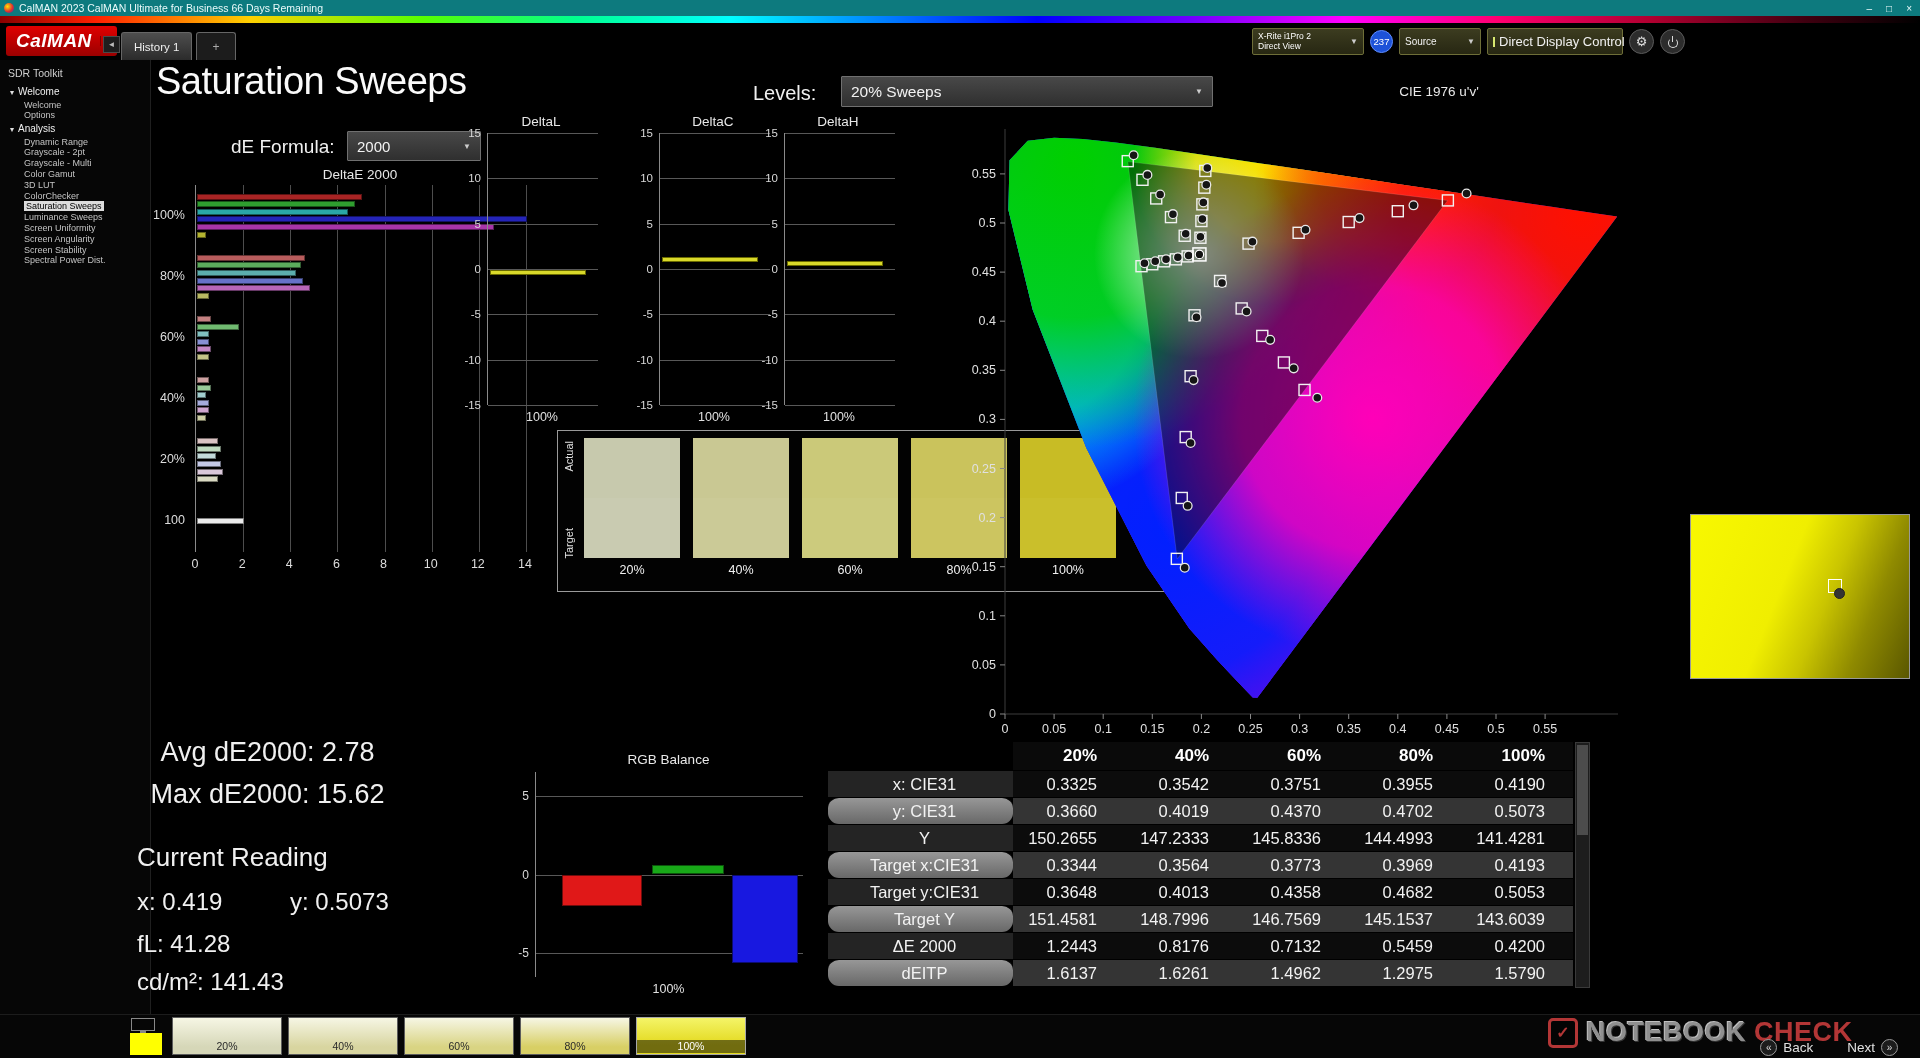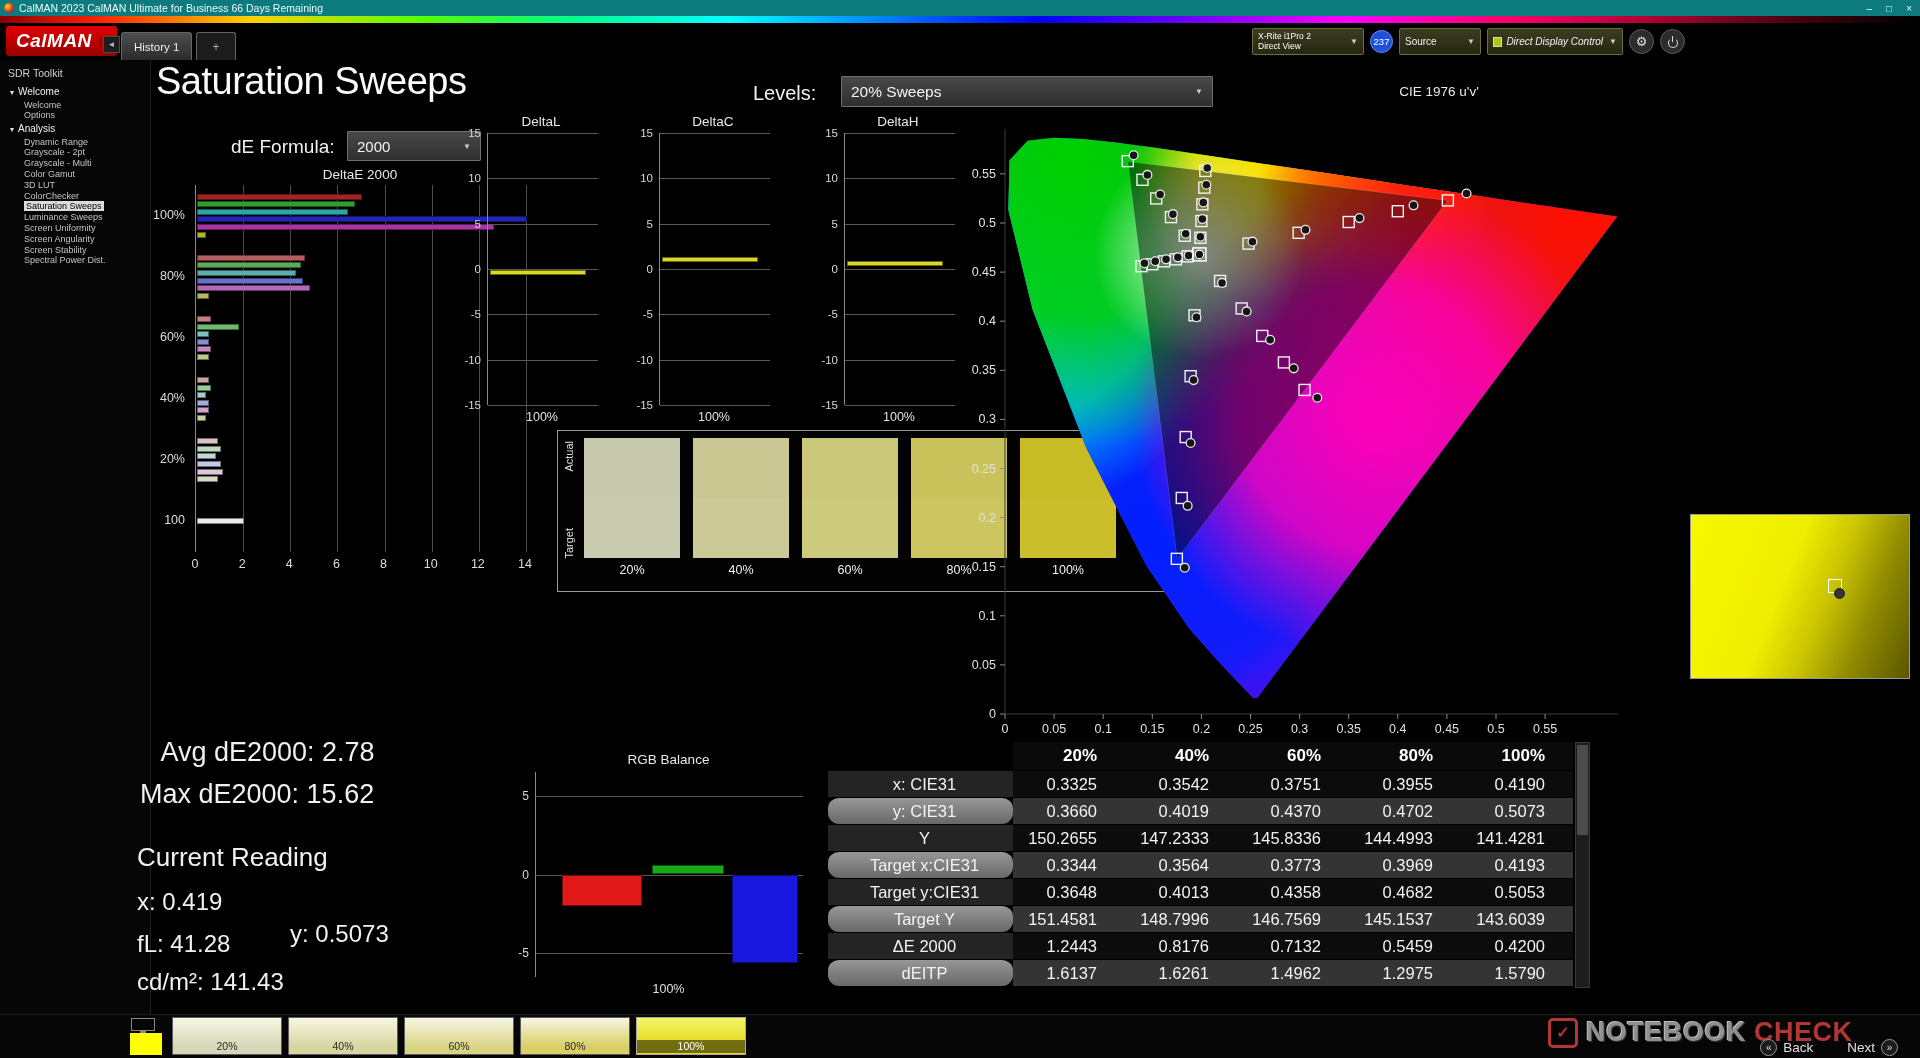--- a/index.html
+++ b/index.html
@@ -32,21 +32,21 @@
   .tab{position:absolute;left:121px;top:9px;height:27px;background:linear-gradient(#4e4e4e,#2b2b2b);
        border:1px solid #666;border-bottom:none;display:flex;align-items:center;padding:0 12px;
        font-size:11.5px;color:#eee;border-radius:3px 3px 0 0;}
   .tab.plus{left:196px;width:14px;background:#1c1c1c;color:#aaa;justify-content:center;font-size:12px;}
   .top-controls{position:absolute;left:1252px;top:5px;height:27px;display:flex;gap:6px;align-items:center;}
   .ctrl-box{height:25px;display:flex;align-items:center;background:linear-gradient(#3c3c20,#272712);
             border:1px solid #6e6e38;padding:0 5px;border-radius:2px;}
   .ctrl-box.meter{width:100px;}
   .meter-lines{flex:1;font-size:8.5px;line-height:9.5px;color:#fff;white-space:nowrap;overflow:hidden;}
   .ctrl-label{font-size:10px;color:#f0f0f0;white-space:nowrap;}
-  .ctrl-label.small{font-size:10px;font-style:italic;}
+  .ctrl-label.small{font-size:13px;}
   .chev{margin-left:auto;padding-left:6px;font-size:8px;color:#ccc;}
   .badge{width:21px;height:21px;border-radius:50%;background:#1d52d8;border:1px solid #5f8cff;
          display:flex;align-items:center;justify-content:center;font-size:9.5px;color:#fff;}
   .led{width:8px;height:8px;background:#aac81e;margin-right:4px;border:1px solid #d8e870;}
   .round-btn{width:23px;height:23px;border-radius:50%;background:#2c2c2c;border:1px solid #5a5a5a;
              display:flex;align-items:center;justify-content:center;color:#ddd;font-size:13px;}
   .pwr{position:relative;width:12px;height:12px;display:inline-block;}
   .pwr::before{content:"";position:absolute;left:1px;top:2px;width:8px;height:8px;
                border:1.6px solid #ddd;border-radius:50%;border-top-color:transparent;}
   .pwr::after{content:"";position:absolute;left:5.1px;top:0;width:1.6px;height:6px;background:#ddd;}
@@ -77,21 +77,21 @@
   #deltaE-plot{left:195px;top:185px;width:330px;height:367px;border-left:1px solid #8a8a8a;}
   #deltaE-xlabels{left:195px;top:557px;width:340px;height:16px;}
   .vgrid{position:absolute;top:0;bottom:0;width:1px;background:#4d4d4d;}
   .hgrid{position:absolute;left:0;right:0;height:1px;background:#585858;}
   .hbar{position:absolute;left:1px;height:6px;box-sizing:border-box;border:1px solid rgba(0,0,0,.45);}
   .xlab{position:absolute;top:0;width:24px;text-align:center;font-size:12.5px;color:#ddd;}
   .ylab{position:absolute;right:5px;font-size:12.5px;color:#ddd;}
 
   
   .mini-chart{position:absolute;top:114px;width:150px;height:310px;}
-  #chart-deltaL{left:455px;} #chart-deltaC{left:627px;text-decoration:underline;} #chart-deltaH{left:812px;}
+  #chart-deltaL{left:455px;} #chart-deltaC{left:627px;text-decoration:underline;} #chart-deltaH{left:752px;}
   .mini-title{position:absolute;left:30px;top:0;width:112px;text-align:center;font-size:13.5px;color:#e8e8e8;}
   .mini-ylabels{position:absolute;left:0;top:19px;width:26px;height:272px;}
   .mini-ylabels div{position:absolute;right:0;font-size:11.5px;color:#d8d8d8;}
   .mini-plot{position:absolute;left:32px;top:19px;width:110px;height:272px;border-left:1px solid #8a8a8a;}
   .mini-xlabel{position:absolute;left:32px;top:296px;width:110px;text-align:center;font-size:12.5px;color:#e0e0e0;}
   .mini-bar{position:absolute;left:2px;width:96px;height:5px;box-sizing:border-box;border:1px solid #6a6a00;}
 
   
   #swatch-panel{left:557px;top:430px;width:632px;height:160px;background:#020202;border:1px solid #9a9a9a;}
   .axis-rot{position:absolute;left:5px;font-size:11px;color:#e0e0e0;writing-mode:vertical-rl;transform:rotate(180deg);}
@@ -106,24 +106,24 @@
   #cie-panel{left:958px;top:84px;width:962px;height:664px;}
   #cie-title{position:absolute;left:0;top:0;width:100%;text-align:center;font-size:13.5px;color:#e8e8e8;}
   #cie-inset{position:absolute;left:732px;top:430px;width:218px;height:163px;border:1px solid #999;
      background:linear-gradient(112deg,#f8f800 0%,#f0ee00 42%,#c9c400 60%,#8f8a00 78%,#5a5700 100%);}
   .inset-square{position:absolute;left:63%;top:39%;width:12px;height:12px;border:1.5px solid #fff;}
   .inset-circle{position:absolute;left:65.5%;top:45%;width:9px;height:9px;border:1.5px solid #222;
                 border-radius:50%;background:#333;}
 
   
   #avg-de{left:140px;top:737px;width:255px;text-align:center;font-size:27px;}
-  #max-de{left:140px;top:779px;width:255px;text-align:left;font-size:27px;}
+  #max-de{left:140px;top:779px;width:255px;text-align:center;font-size:27px;}
   #current-reading{left:137px;top:842px;font-size:26px;}
   #cr-x{left:137px;top:888px;font-size:24px;}
-  #cr-y{left:290px;top:888px;font-size:24px;margin-top:32px;}
+  #cr-y{left:290px;top:888px;font-size:24px;}
   #cr-fl{left:137px;top:930px;font-size:24px;}
   #cr-cd{left:137px;top:968px;font-size:24px;}
 
   
   #rgb-title{left:535px;top:752px;width:267px;text-align:center;font-size:13.5px;color:#e8e8e8;}
   #rgb-ylabels{left:499px;top:772px;width:30px;height:205px;}
   #rgb-ylabels div{position:absolute;right:0;font-size:12px;color:#d8d8d8;}
   #rgb-plot{left:535px;top:772px;width:267px;height:205px;border-left:1px solid #8a8a8a;}
   #rgb-xlabel{left:535px;top:982px;width:267px;text-align:center;font-size:12.5px;color:#e0e0e0;}
   .rgb-bar{position:absolute;box-sizing:border-box;border:1px solid rgba(0,0,0,.5);}

